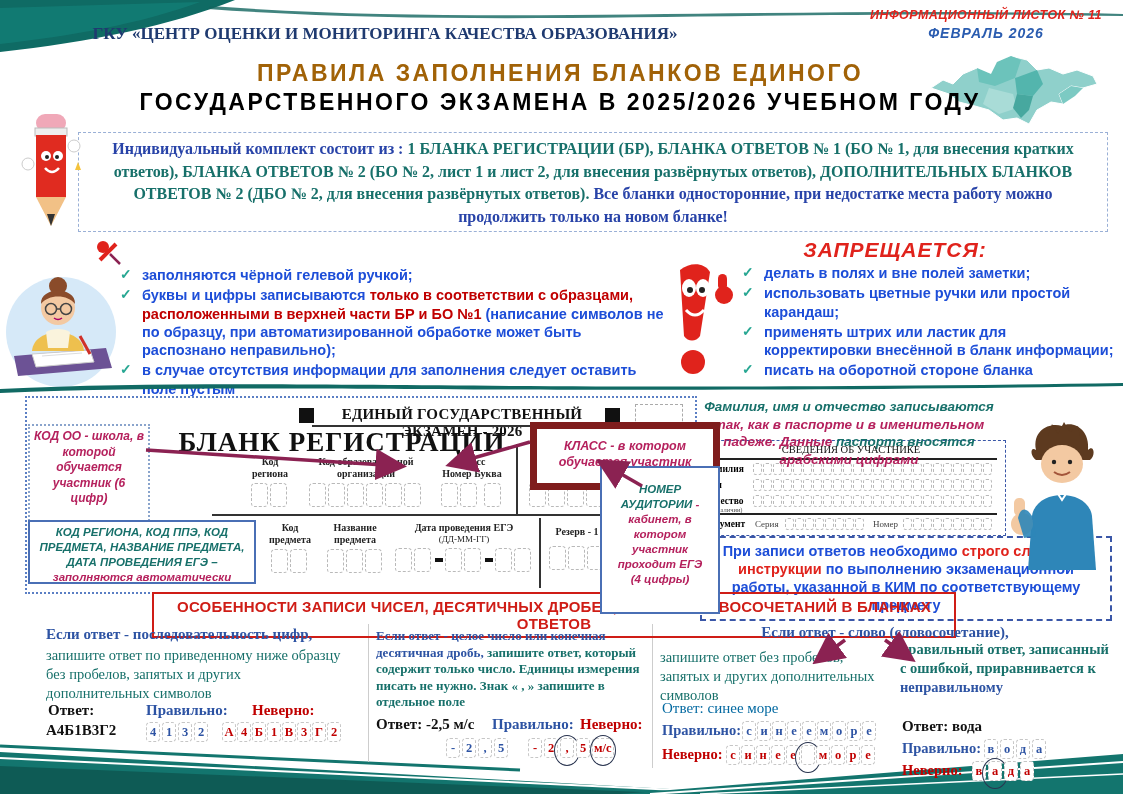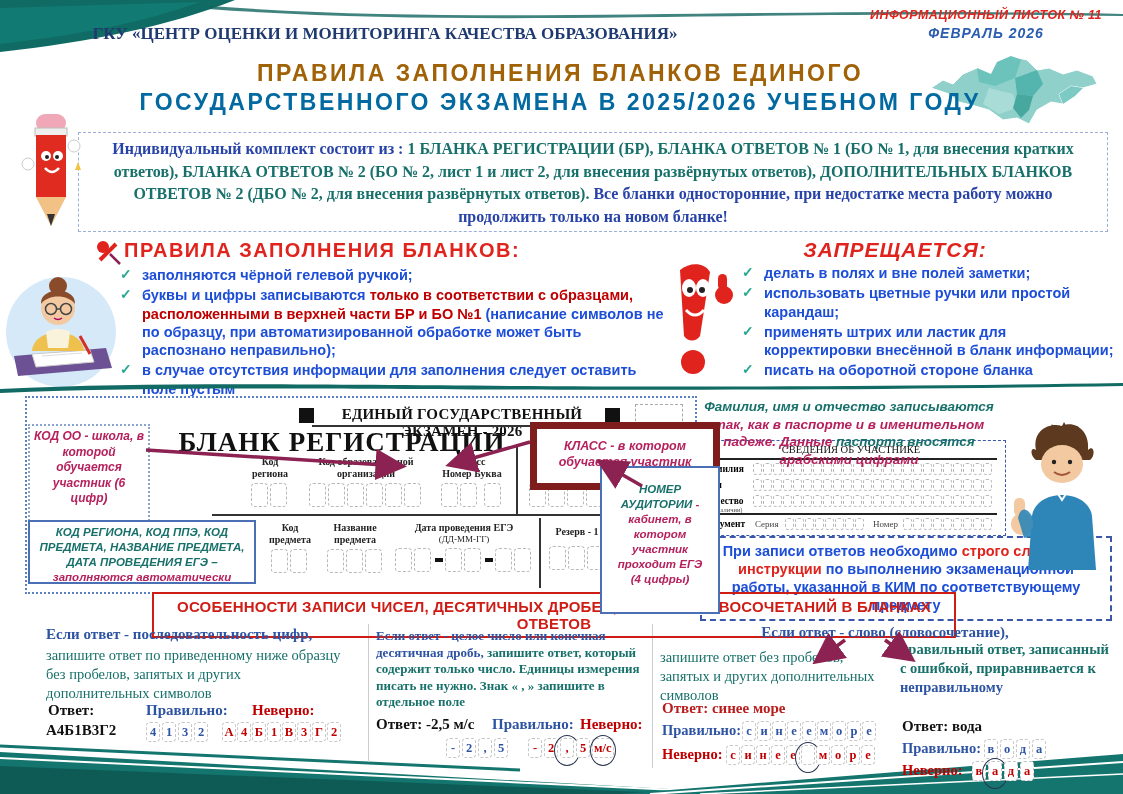--- a/index.html
+++ b/index.html
@@ -71,21 +71,21 @@
   <polygon points="90,30 112,22 118,36 108,48 92,46" fill="#53b5ad"></polygon>
   <polygon points="64,40 88,46 92,60 74,66 58,56" fill="#a9dcd7"></polygon>
   <polygon points="134,46 146,38 158,40 150,48 138,56" fill="#7ccac3"></polygon>
   <polygon points="92,46 108,48 104,62 96,70 88,60" fill="#47a89f"></polygon>
 </svg>
 
 <div class="abs ser" style="left:150;top:24px;width:770px;text-align:center;font-weight:bold;font-size:17px;color:#1f3a70">ГКУ «ЦЕНТР ОЦЕНКИ И МОНИТОРИНГА КАЧЕСТВА ОБРАЗОВАНИЯ»</div>
 <div class="abs" style="left:855px;top:8px;width:262px;text-align:center;font-weight:bold;font-style:italic;font-size:12.5px;color:#e0231c;letter-spacing:.4px">ИНФОРМАЦИОННЫЙ ЛИСТОК № 11</div>
 <div class="abs" style="left:855px;top:25px;width:262px;text-align:center;font-weight:bold;font-style:italic;font-size:14px;color:#2a5cb0;letter-spacing:1px">ФЕВРАЛЬ 2026</div>
 <div class="abs" style="left:60px;top:60px;width:1000px;text-align:center;font-weight:bold;font-size:23px;color:#a16207;letter-spacing:2.5px">ПРАВИЛА ЗАПОЛНЕНИЯ БЛАНКОВ ЕДИНОГО</div>
-<div class="abs" style="left:60px;top:89px;width:1000px;text-align:center;font-weight:bold;font-size:23px;color:#0369a1;letter-spacing:2.5px">ГОСУДАРСТВЕННОГО ЭКЗАМЕНА В 2025/2026 УЧЕБНОМ ГОДУ</div>
+<div class="abs" style="left:60px;top:89px;width:1000px;text-align:center;font-weight:bold;font-size:23px;color:#000000;letter-spacing:2.5px">ГОСУДАРСТВЕННОГО ЭКЗАМЕНА В 2025/2026 УЧЕБНОМ ГОДУ</div>
 
 <div class="abs ser" style="left:78px;top:132px;width:1000px;height:88px;border:1.5px dashed #9ab0d6;padding:5px 14px;
             text-align:center;font-weight:bold;font-size:16px;line-height:1.42"><span class="c-blue">Индивидуальный комплект состоит из : </span><span class="c-teal">1 БЛАНКА РЕГИСТРАЦИИ (БР), БЛАНКА ОТВЕТОВ № 1 (БО № 1, для внесения кратких ответов), БЛАНКА ОТВЕТОВ № 2 (БО № 2, лист 1 и лист 2, для внесения развёрнутых ответов), ДОПОЛНИТЕЛЬНЫХ БЛАНКОВ ОТВЕТОВ № 2 (ДБО № 2, для внесения развёрнутых ответов). </span><span class="c-blue">Все бланки односторонние, при недостатке места работу можно продолжить только на новом бланке!</span></div>
 
 <svg class="abs" style="left:8;top:100;z-index:2" width="90" height="140" viewBox="0 0 90 140">
   <rect x="28" y="14" width="30" height="18" rx="9" fill="#f0a8b8"></rect>
   <rect x="27" y="28" width="32" height="8" fill="#eee" stroke="#bbb"></rect>
   <rect x="28" y="35" width="30" height="62" fill="#e02b20"></rect>
   <circle cx="38" cy="56" r="5" fill="#fff"></circle>
       <circle cx="50" cy="56" r="5" fill="#fff"></circle>
@@ -97,21 +97,20 @@
   <circle cx="20" cy="64" r="6" fill="#fff" stroke="#ccc"></circle>
   <circle cx="66" cy="46" r="6" fill="#fff" stroke="#ccc"></circle>
   <path d="M70,62 l3,8 l-6,0 z" fill="#f5c33b"></path>
 </svg>
 
 <svg class="abs" style="left:94;top:238" width="28" height="28" viewBox="0 0 28 28">
   <line x1="6" y1="22" x2="22" y2="6" stroke="#e0231c" stroke-width="4"></line>
   <circle cx="9" cy="9" r="6" fill="#e0231c"></circle>
   <line x1="16" y1="16" x2="26" y2="26" stroke="#8b2252" stroke-width="2.5"></line>
 </svg>
-<div class="abs" style="left:124px;top:239px;font-weight:bold;font-size:20px;color:#e0231c;letter-spacing:1.5px">ПРАВИЛА ЗАПОЛНЕНИЯ БЛАНКОВ:</div>
 <div class="abs" style="left:120px;top:266px;width:548px">
   <div class="li">
     <span class="chk">✓</span>
     <span class="litext"><span class="c-listblue">заполняются чёрной гелевой ручкой;</span></span>
       </div>
   <div class="li">
     <span class="chk">✓</span>
     <span class="litext"><span class="c-listblue">буквы и цифры записываются </span><span class="c-boldred">только в соответствии с образцами, расположенными в верхней части БР и БО №1</span><span class="c-listblue"> (написание символов не по образцу, при автоматизированной обработке может быть распознано неправильно);</span></span>
       </div>
   <div class="li">
@@ -472,21 +471,21 @@
       <span class="acell">-</span>
       <span class="acell">2</span>
       <span class="acell circ">,</span>
       <span class="acell">5</span>
       <span class="acell circ">м/с</span>
     </div>
 
 <div class="abs ser" style="left:660px;top:624px;width:450px;text-align:center;font-weight:bold;font-size:15px;color:#2d53a3;z-index:3">Если ответ - слово (словосочетание),</div>
 
 <div class="abs ser" style="left:660px;top:648px;width:225px;font-size:14.5px;color:#17706a;line-height:1.32;z-index:3">запишите ответ без пробелов, запятых и других дополнительных символов</div>
-<div class="abs ser" style="left:662px;top:700px;font-weight:bold;font-size:15px;color:#b91c1c;z-index:3">Ответ: синее море</div>
+<div class="abs ser" style="left:662px;top:700px;font-weight:normal;font-size:15px;color:#0369a1;z-index:3">Ответ: синее море</div>
 <div class="abs ser" style="left:662px;top:722px;font-weight:bold;font-size:14.5px;color:#2d53a3;z-index:3">Правильно:</div>
 <div class="abs acrow cells-blue tight" style="left:742px;top:721px;z-index:3">
       <span class="acell">с</span>
       <span class="acell">и</span>
       <span class="acell">н</span>
       <span class="acell">е</span>
       <span class="acell">е</span>
       <span class="acell">м</span>
       <span class="acell">о</span>
       <span class="acell">р</span>

